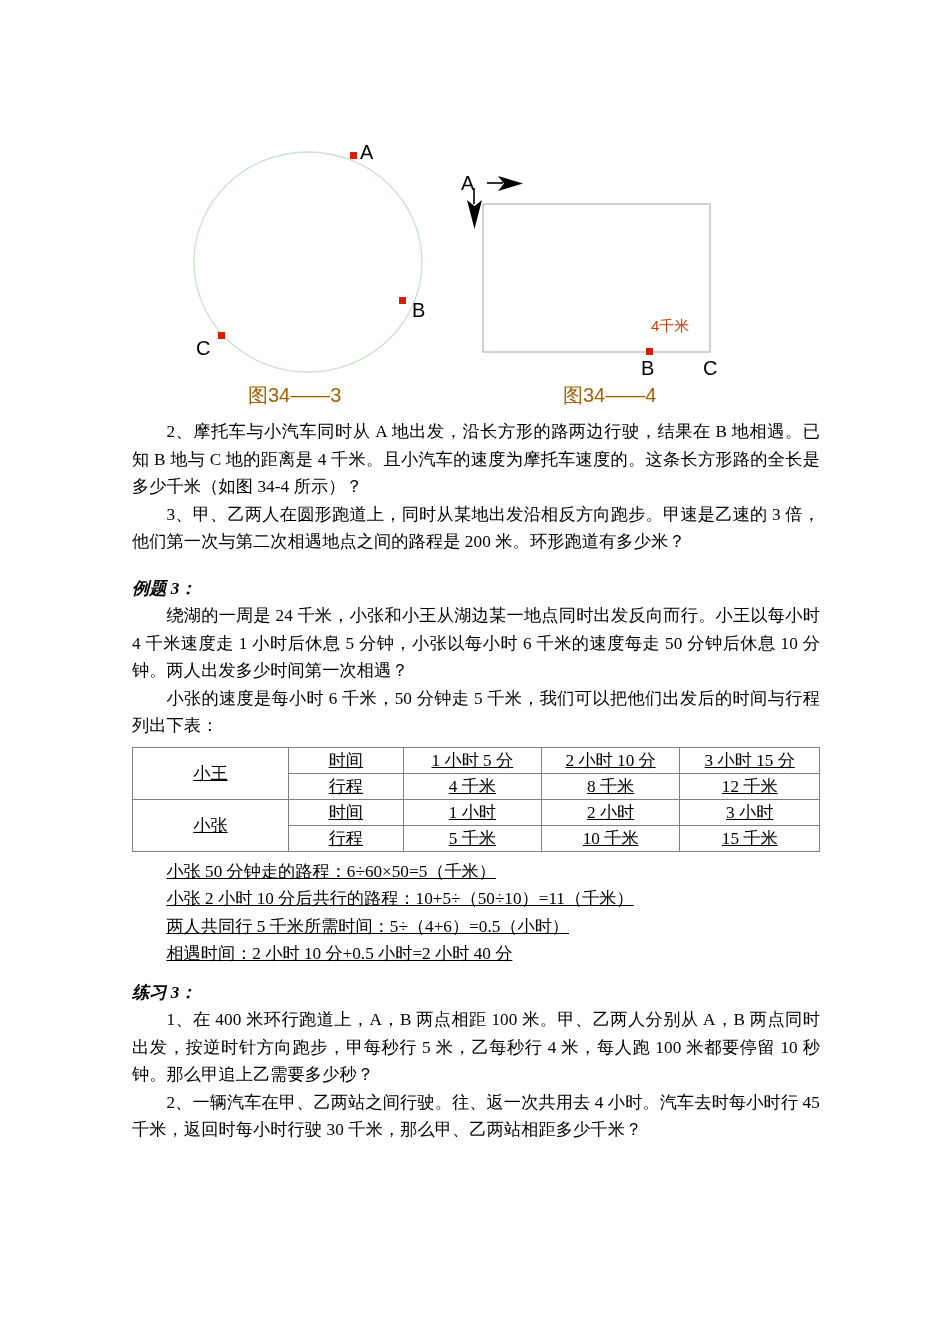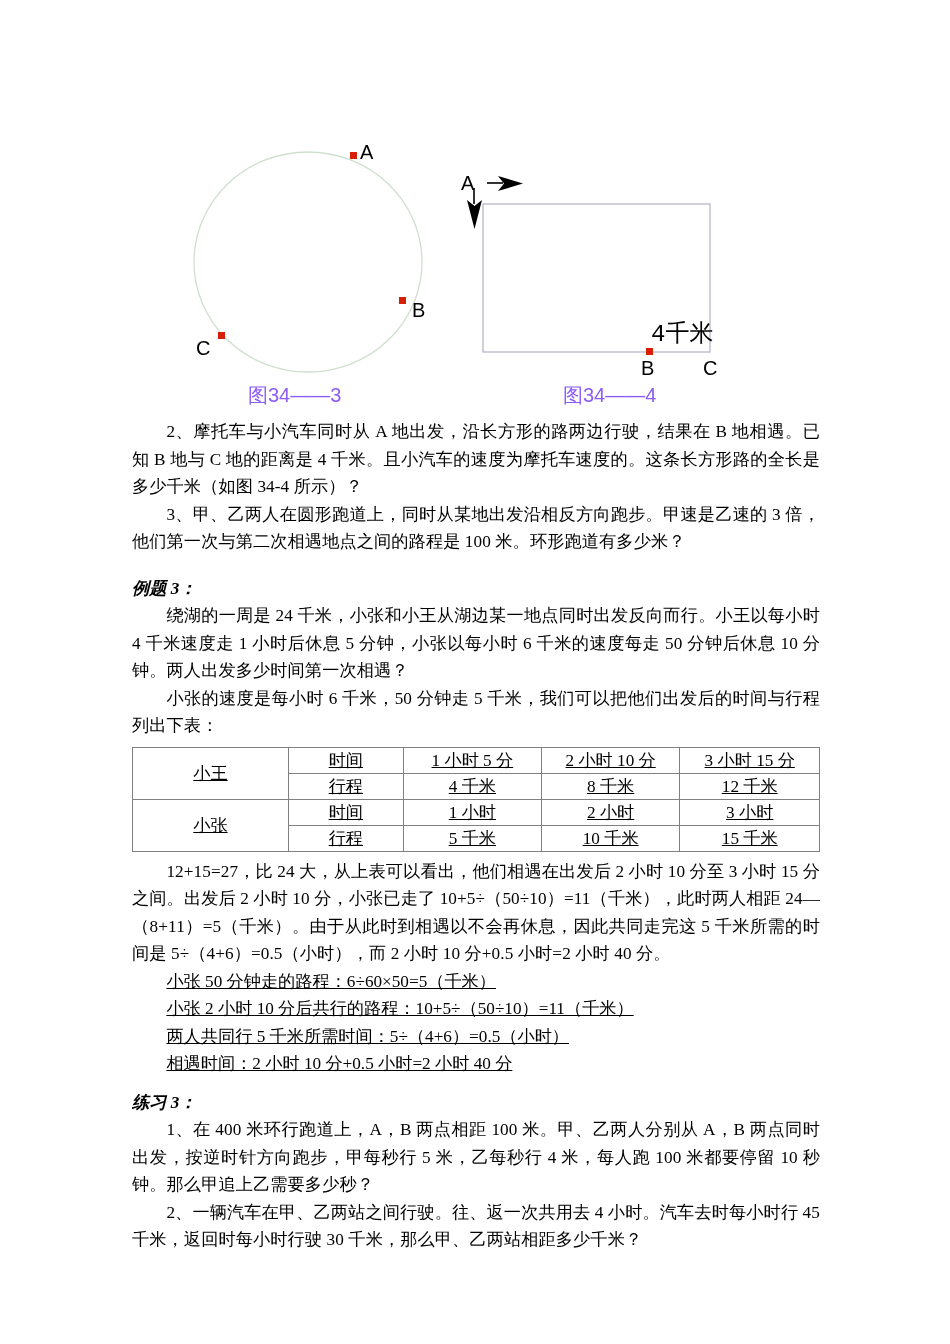--- a/index.html
+++ b/index.html
@@ -46,29 +46,29 @@
     font-family: "Liberation Sans", "DejaVu Sans", sans-serif;
     font-size: 20px;
     line-height: 1;
     color: #000000;
   }
 
   .fig-caption {
     position: absolute;
     font-family: "Liberation Sans", "DejaVu Sans", sans-serif;
     font-size: 20px;
-    color: #8b5cf6;
+    color: #a16207;
     white-space: nowrap;
   }
 
   .unit-label {
     position: absolute;
-    font-family: Liberation Mono, monospace;
-    font-size: 24px;
-    color: #000000;
+    font-family: Liberation Sans, sans-serif;
+    font-size: 15px;
+    color: #c2410c;
     white-space: nowrap;
   }
 
   
   .body-text {
     position: absolute;
     left: 132px;
     top: 418px;
     width: 688px;
   }
@@ -167,21 +167,21 @@
     <span class="fig-label" style="left:703px; top:248px;">C</span>
 
     <span class="fig-caption" style="left:248px; top:272px;">图34——3</span>
     <span class="fig-caption" style="left:551px; top:272px;margin-left:12px;">图34——4</span>
   </div>
 
   <div class="body-text">
 
     <p class="para">2、摩托车与小汽车同时从 A 地出发，沿长方形的路两边行驶，结果在 B 地相遇。已知 B 地与 C 地的距离是 4 千米。且小汽车的速度为摩托车速度的。这条长方形路的全长是多少千米（如图 34-4 所示）？</p>
 
-    <p class="para">3、甲、乙两人在圆形跑道上，同时从某地出发沿相反方向跑步。甲速是乙速的 3 倍，他们第一次与第二次相遇地点之间的路程是 100 米。环形跑道有多少米？</p>
+    <p class="para">3、甲、乙两人在圆形跑道上，同时从某地出发沿相反方向跑步。甲速是乙速的 3 倍，他们第一次与第二次相遇地点之间的路程是 200 米。环形跑道有多少米？</p>
 
     <div class="gap-md"></div>
 
     <h3 class="section">例题 3：</h3>
 
     <p class="para">绕湖的一周是 24 千米，小张和小王从湖边某一地点同时出发反向而行。小王以每小时 4 千米速度走 1 小时后休息 5 分钟，小张以每小时 6 千米的速度每走 50 分钟后休息 10 分钟。两人出发多少时间第一次相遇？</p>
 
     <p class="para">小张的速度是每小时 6 千米，50 分钟走 5 千米，我们可以把他们出发后的时间与行程列出下表：</p>
 
     <table class="data-table">
@@ -208,21 +208,20 @@
         </tr>
         <tr>
           <td class="c2">行程</td>
           <td class="c3">5 千米</td>
           <td class="c4">10 千米</td>
           <td class="c5">15 千米</td>
         </tr>
       </tbody>
     </table>
 
-    <p class="para">12+15=27，比 24 大，从上表可以看出，他们相遇在出发后 2 小时 10 分至 3 小时 15 分之间。出发后 2 小时 10 分，小张已走了 10+5÷（50÷10）=11（千米），此时两人相距 24—（8+11）=5（千米）。由于从此时到相遇以不会再休息，因此共同走完这 5 千米所需的时间是 5÷（4+6）=0.5（小时），而 2 小时 10 分+0.5 小时=2 小时 40 分。</p>
 
     <p class="listline">小张 50 分钟走的路程：6÷60×50=5（千米）</p>
     <p class="listline">小张 2 小时 10 分后共行的路程：10+5÷（50÷10）=11（千米）</p>
     <p class="listline">两人共同行 5 千米所需时间：5÷（4+6）=0.5（小时）</p>
     <p class="listline">相遇时间：2 小时 10 分+0.5 小时=2 小时 40 分</p>
 
     <div class="gap-sm"></div>
 
     <h3 class="section">练习 3：</h3>
 

